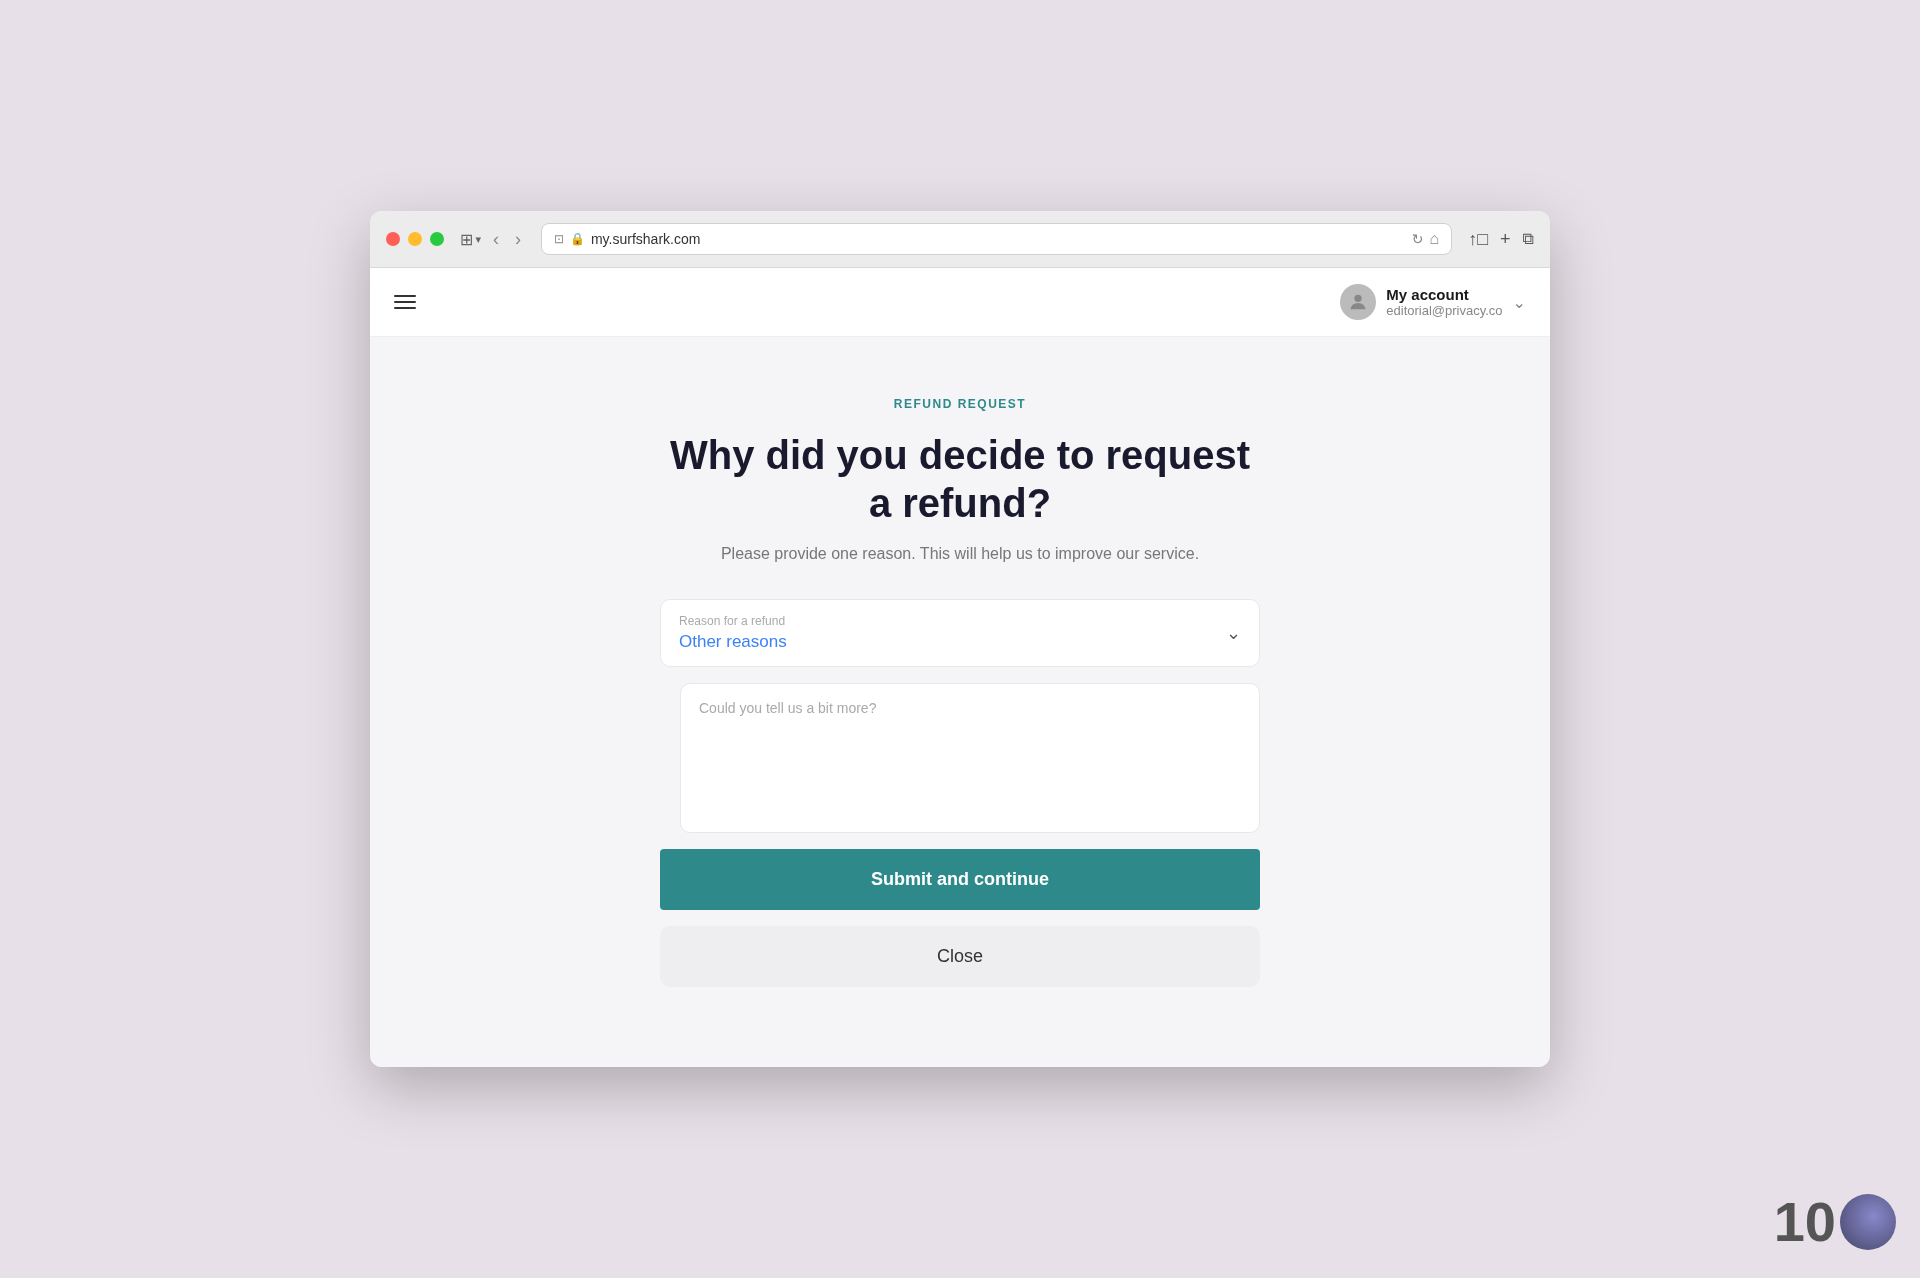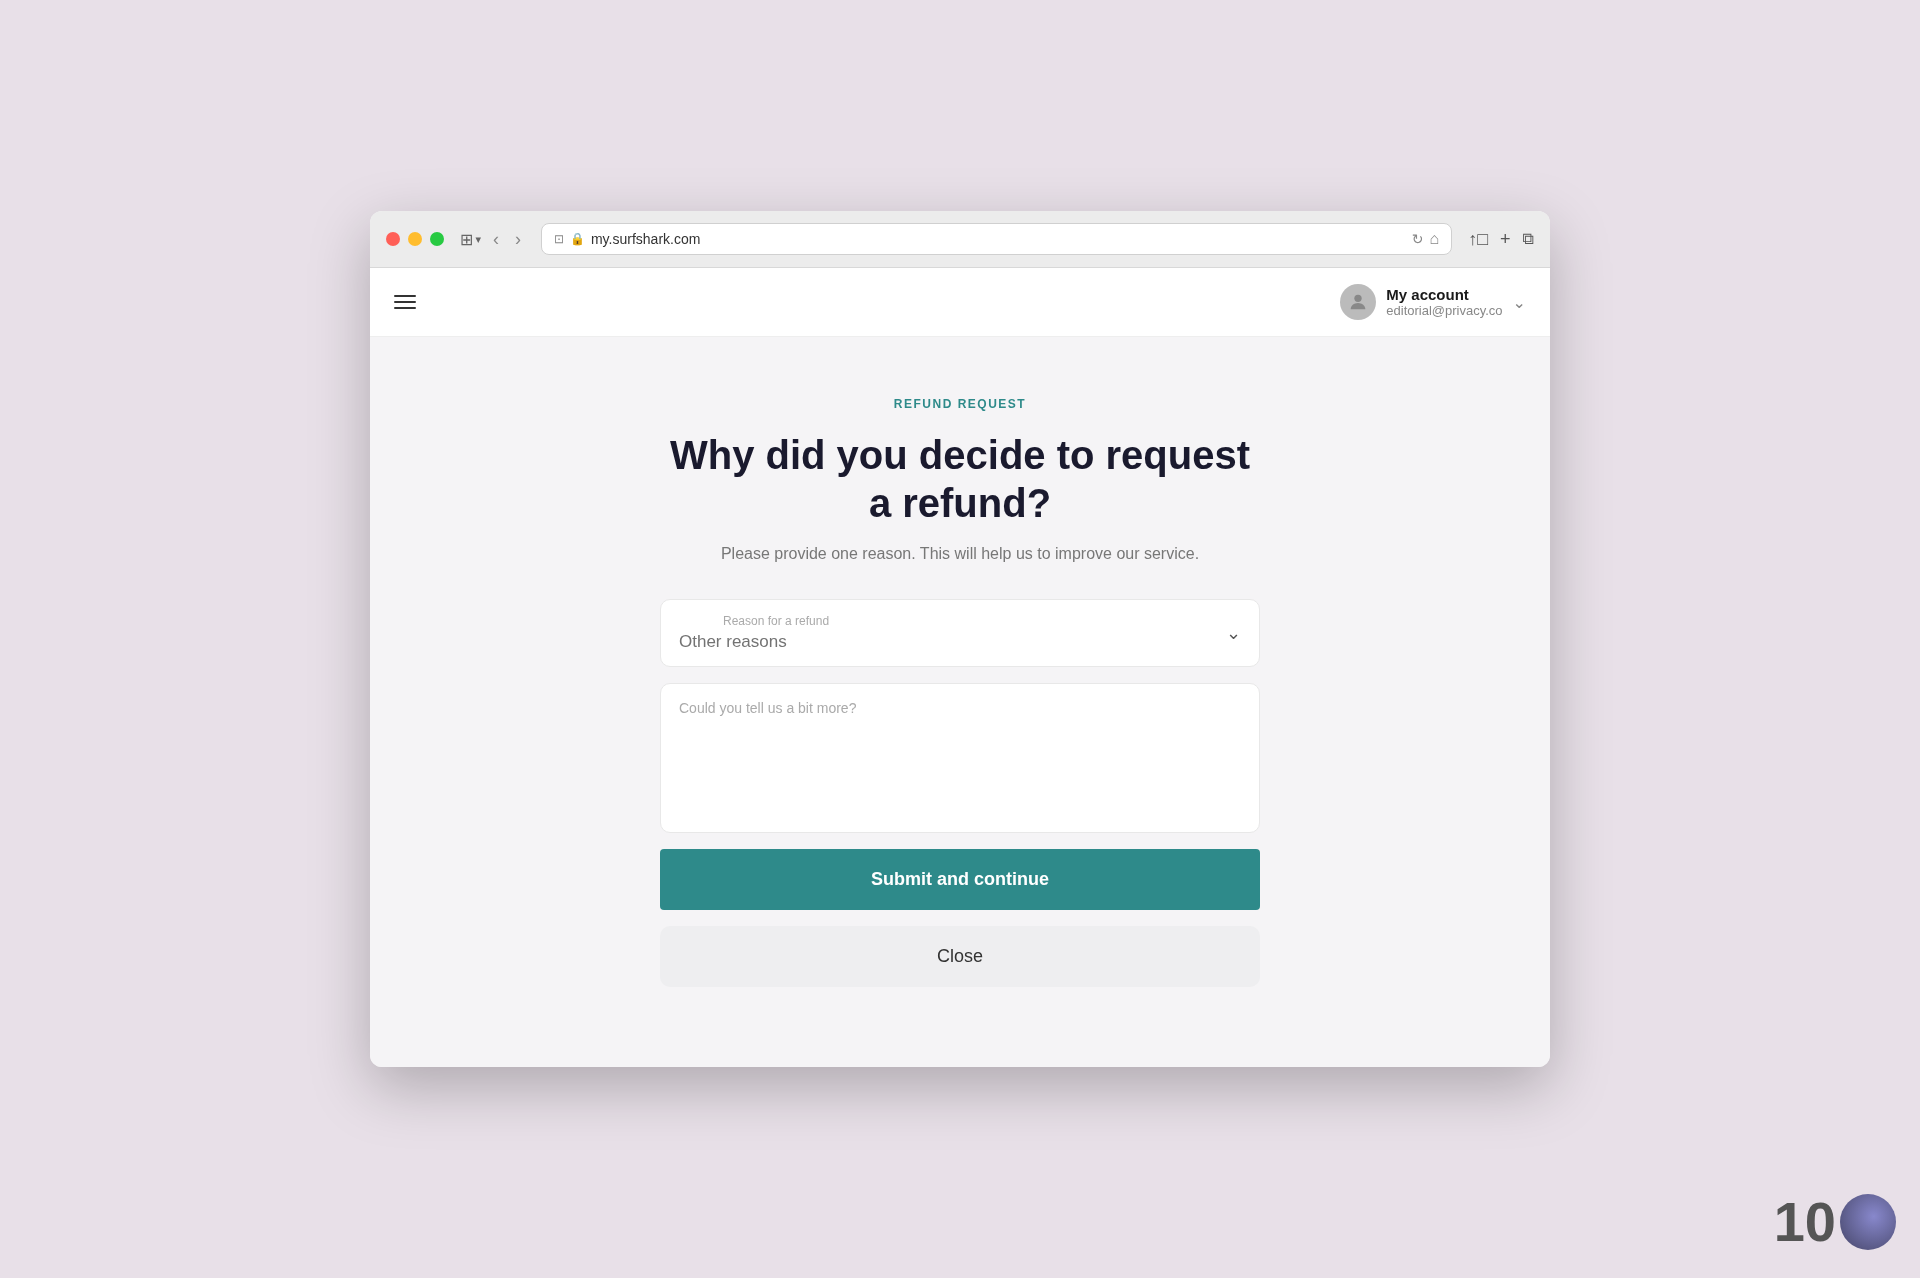--- a/index.html
+++ b/index.html
@@ -229,40 +229,40 @@
 
     .select-inner {
       display: flex;
       flex-direction: column;
     }
 
     .select-label {
       font-size: 12px;
       color: #aaa;
       margin-bottom: 4px;
-      margin-left: 44px;
     }
 
     .select-value {
       font-size: 17px;
-      color: #737373;
+      color: #3b82f6;
       font-weight: 400;
     }
 
     .select-chevron {
       color: #555;
       font-size: 18px;
     }
 
     .textarea-wrapper {
       background: white;
       border-radius: 10px;
       padding: 16px 18px;
       border: 1px solid #e8e8e8;
       min-height: 150px;
+      margin-left: 20px;
     }
 
     .textarea-placeholder {
       font-size: 14px;
       color: #aaa;
       margin-bottom: 8px;
     }
 
     .textarea-content {
       font-size: 16px;

